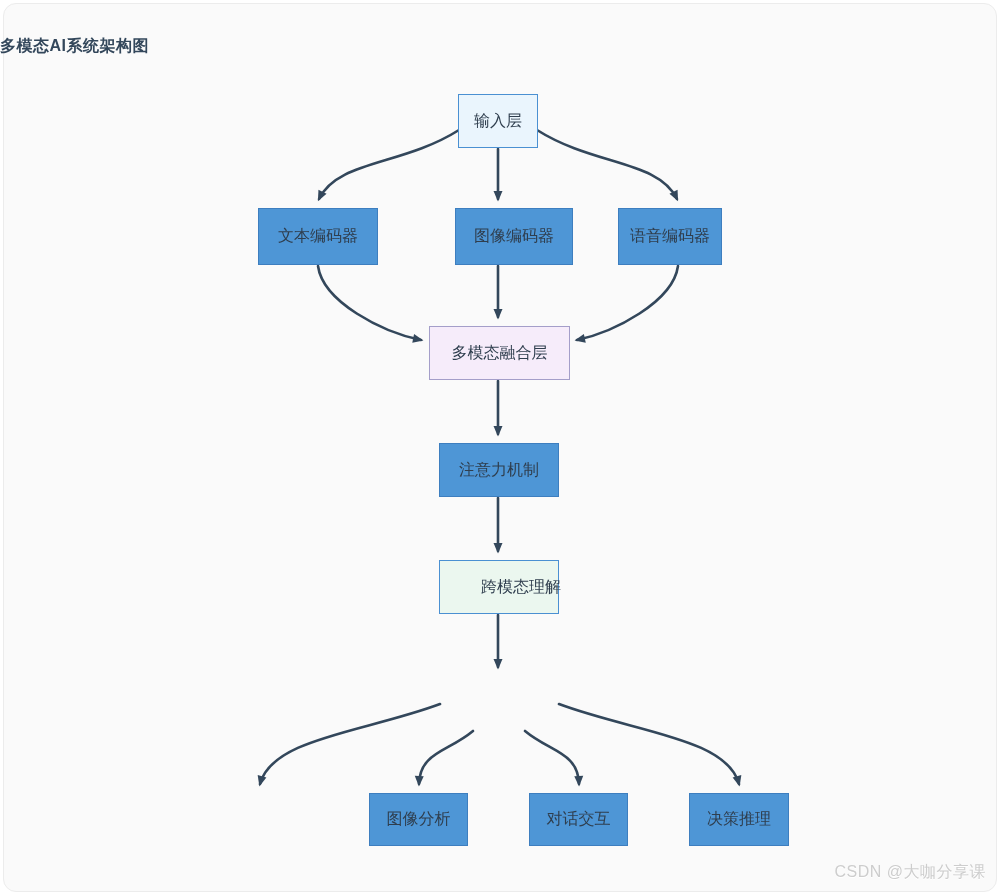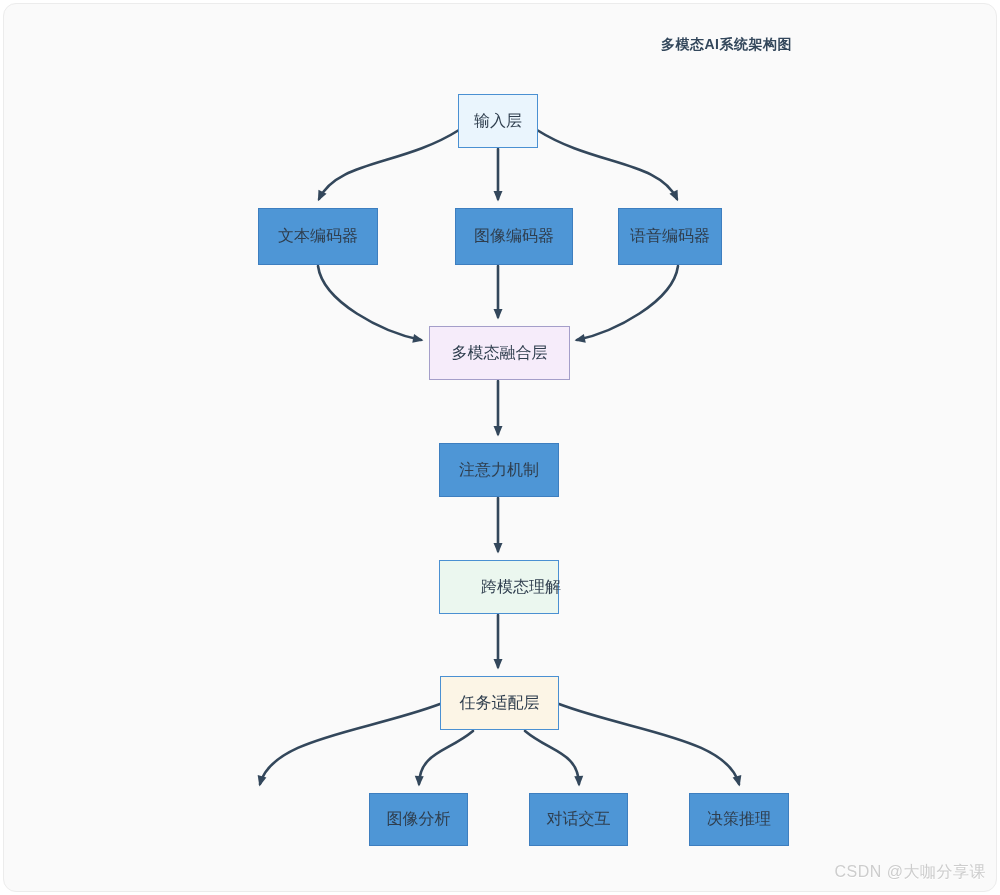--- a/index.html
+++ b/index.html
@@ -39,22 +39,22 @@
     bottom: 3px;
     background: #fafafa;
     border: 1px solid #ececec;
     border-radius: 13px;
   }
   .diagram-title {
     position: absolute;
     left: 0;
     top: 36px;
     width: 792px;
-    text-align: right;
-    font-size: 14px;
+    text-align: left;
+    font-size: 16px;
     font-weight: bold;
     color: var(--title-color);
     letter-spacing: 0.5px;
   }
   svg.edges {
     position: absolute;
     left: 0;
     top: 0;
     width: 1000px;
     height: 895px;
@@ -166,23 +166,20 @@
   </div>
 
   <div class="node blue n-attention">
     <span>注意力机制</span>
   </div>
 
   <div class="node green n-cross-modal">
     <span>跨模态理解</span>
   </div>
 
-  <div class="node cream n-task-adapter">
-    <span>任务适配层</span>
-  </div>
 
   <div class="node blue n-image-analysis">
     <span>图像分析</span>
   </div>
   <div class="node blue n-dialog">
     <span>对话交互</span>
   </div>
   <div class="node blue n-decision">
     <span>决策推理</span>
   </div>

